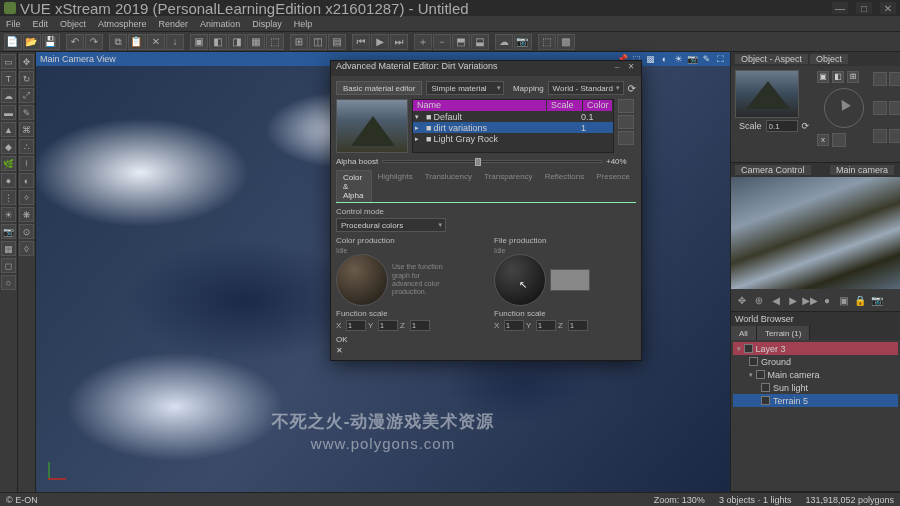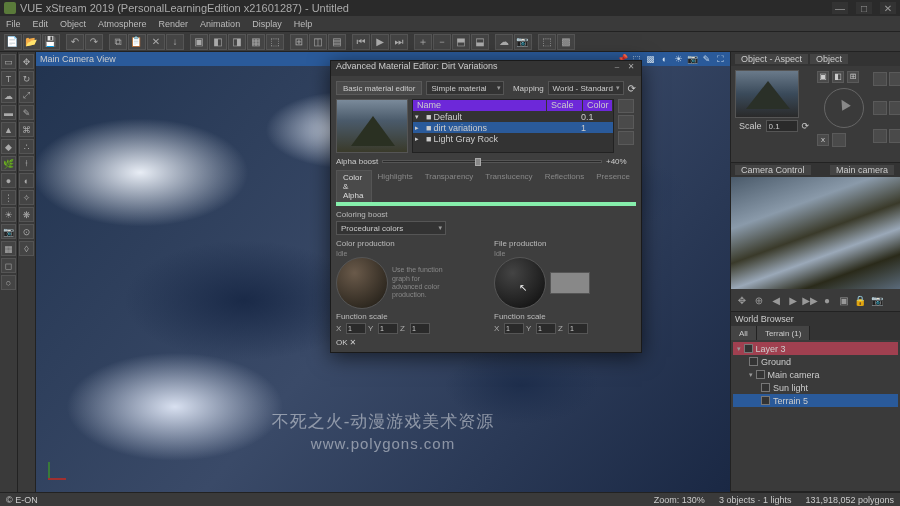--- a/index.html
+++ b/index.html
@@ -1,19 +1,19 @@
 <!DOCTYPE html>
 <html><head>
 <meta charset="utf-8">
 <style>
 *{box-sizing:border-box;margin:0;padding:0;font-family:Tahoma,Arial,sans-serif;font-size:9px;color:#ccc;user-select:none}
 body{background:#3a3a3a;width:900px;height:506px;overflow:hidden;position:relative}
 .titlebar{height:16px;background:#2a2a2a;display:flex;align-items:center;padding:0 4px}
 .titlebar .logo{width:12px;height:12px;background:#5a7a3a;border-radius:2px;margin-right:4px}
-.titlebar .title{flex:1;font-size:11px;color:#aaa}
+.titlebar .title{flex:1;font-size:15px;color:#aaa}
 .winbtns{display:flex;gap:8px}
 .winbtn{width:16px;height:12px;background:#333;display:flex;align-items:center;justify-content:center;font-size:10px;color:#999}
 .menubar{height:16px;background:#3a3a3a;display:flex;align-items:center;padding:0 6px;gap:12px;border-bottom:1px solid #222}
 .menubar span{font-size:9px;color:#bbb;cursor:pointer}
 .toolbar{height:20px;background:#3a3a3a;display:flex;align-items:center;padding:0 4px;gap:1px;border-bottom:1px solid #222}
 .tbtn{width:18px;height:16px;background:#444;border:1px solid #555;display:flex;align-items:center;justify-content:center;font-size:10px;color:#aaa}
 .tsep{width:4px}
 .main{display:flex;height:440px}
 .lefttools{width:18px;background:#3a3a3a;display:flex;flex-direction:column;gap:2px;padding:2px 1px;border-right:1px solid #222}
 .ltbtn{width:15px;height:15px;background:#444;border:1px solid #555;display:flex;align-items:center;justify-content:center;font-size:9px;color:#aaa}
@@ -28,21 +28,21 @@
  radial-gradient(ellipse 200px 100px at 30% 55%,#1a2a48 0%,transparent 60%),
  radial-gradient(ellipse 160px 80px at 60% 45%,#e2e8f4 0%,transparent 55%),
  radial-gradient(ellipse 180px 90px at 20% 80%,#d8e0f0 0%,transparent 60%),
  radial-gradient(ellipse 140px 70px at 70% 75%,#1e2e4c 0%,transparent 55%),
  radial-gradient(ellipse 120px 60px at 85% 30%,#2a3a58 0%,transparent 55%),
  linear-gradient(130deg,#223450,#3a4a68,#1a2844)}
 .axis{position:absolute;bottom:6px;left:6px;width:30px;height:30px}
 .axis .az{position:absolute;width:2px;height:18px;background:#3a7a3a;left:6px;bottom:6px}
 .axis .ax{position:absolute;width:18px;height:2px;background:#a03030;left:6px;bottom:6px}
 .watermark{position:absolute;bottom:40px;left:50%;transform:translateX(-50%);text-align:center;pointer-events:none}
-.watermark .l1{font-size:17px;color:rgba(255,255,255,0.45);font-weight:normal;letter-spacing:1px}
+.watermark .l1{font-size:17px;color:rgba(255,255,255,0.45);font-weight:bold;letter-spacing:1px}
 .watermark .l2{font-size:15px;color:rgba(255,255,255,0.45);letter-spacing:1px;margin-top:2px}
 .rightpanel{width:170px;background:#3a3a3a;border-left:1px solid #222;display:flex;flex-direction:column}
 .panel{border-bottom:1px solid #222}
 .panelhdr{height:14px;background:#333;display:flex;align-items:center;padding:0 4px;font-size:9px;color:#bbb}
 .panelhdr .tab{padding:0 6px;background:#444;margin-right:2px}
 .aspectbody{height:96px;padding:4px;display:flex;gap:4px}
 .preview{width:64px;height:48px;background:linear-gradient(180deg,#6a7a8a 0%,#3a4a5a 50%,#2a2a2a 100%);border:1px solid #555;position:relative}
 .preview .mtn{position:absolute;bottom:8px;left:10px;width:0;height:0;border-left:22px solid transparent;border-right:22px solid transparent;border-bottom:28px solid #2a3028}
 .aspectctrls{flex:1;display:flex;flex-direction:column;gap:2px}
 .aspectctrls .row{display:flex;align-items:center;gap:3px;height:13px}
@@ -73,47 +73,47 @@
 .dlgtitle .dx{margin-left:auto;display:flex;gap:4px}
 .dlgtitle .dx span{width:10px;height:10px;font-size:8px;display:flex;align-items:center;justify-content:center;color:#aaa}
 .dlgbody{padding:5px}
 .dlgrow{display:flex;align-items:center;gap:4px;margin-bottom:4px}
 .dlgbtn{height:14px;background:#4a4a4a;border:1px solid #5a5a5a;padding:0 6px;display:flex;align-items:center;font-size:8px;color:#ccc}
 .dlgsel{height:14px;background:#333;border:1px solid #555;padding:0 4px;display:flex;align-items:center;font-size:8px;color:#ccc;position:relative}
 .dlgsel::after{content:"▾";position:absolute;right:3px;font-size:7px;color:#999}
 .matprev{width:72px;height:54px;background:linear-gradient(180deg,#7a8a9a 0%,#4a5a6a 40%,#3a3a2a 100%);border:1px solid #555;position:relative}
 .matprev .mp{position:absolute;bottom:6px;left:14px;width:0;height:0;border-left:22px solid transparent;border-right:22px solid transparent;border-bottom:30px solid #2a3022}
 .layerlist{flex:1;background:#333;border:1px solid #222;height:54px}
-.layerhdr{height:11px;background:#6d28d9;display:flex;font-size:8px;color:#bbb}
+.layerhdr{height:11px;background:#a21caf;display:flex;font-size:8px;color:#bbb}
 .layerhdr span{padding:0 4px;border-right:1px solid #333}
 .lh-name{flex:1}
 .lh-scale{width:36px}
 .lh-color{width:30px}
 .layerrow{height:11px;display:flex;align-items:center;font-size:8px;padding-left:2px;gap:2px}
 .layerrow.sel{background:#2a5a9a;color:#fff}
 .layerrow .eye{width:9px;font-size:7px}
 .layerbtns{width:18px;display:flex;flex-direction:column;gap:2px}
 .layerbtns .lb{width:16px;height:14px;background:#4a4a4a;border:1px solid #5a5a5a}
 .slider{flex:1;height:3px;background:#2a2a2a;border:1px solid #555;position:relative}
 .slider .thumb{position:absolute;top:-3px;width:6px;height:8px;background:#888;border:1px solid #aaa}
-.tabs{display:flex;border-bottom:4px solid #86efac;margin:4px 0}
+.tabs{display:flex;border-bottom:1px solid #86efac;margin:4px 0}
 .tabs .tb{padding:2px 6px;font-size:8px;color:#888}
 .tabs .tb.act{background:#4a4a4a;color:#ddd;border:1px solid #555;border-bottom:none}
 .sectlbl{font-size:8px;color:#bbb;margin-bottom:2px}
 .prodrow{display:flex;gap:16px}
 .prod{flex:1}
 .sphere{width:52px;height:52px;border-radius:50%;background:radial-gradient(circle at 35% 30%,#6a5a4a,#3a3228 60%,#1a1812);border:1px solid #555;position:relative}
 .sphere.alpha{background:radial-gradient(circle at 35% 30%,#444,#222 60%,#0a0a0a)}
 .sphere .cur{position:absolute;top:24px;left:24px;font-size:10px;color:#fff}
 .fnhint{font-size:7px;color:#888;line-height:1.2;width:56px}
 .swatch{width:40px;height:22px;background:#888;border:1px solid #555}
 .xyz{display:flex;gap:2px;align-items:center;margin-top:2px}
 .xyz .xl{font-size:8px;color:#aaa;width:8px}
 .xyz input{width:20px;height:11px;background:#2a2a2a;border:1px solid #555;font-size:7px;color:#ccc;padding:0 1px}
-.okx{display:flex;flex-direction:row;gap:2px;margin-top:4px}
+.okx{display:flex;flex-direction:column;gap:2px;margin-top:4px}
 .okx span{font-size:8px;color:#ccc;cursor:pointer}
 .colswatch{width:14px;height:10px;background:#666;border:1px solid #888}
 </style>
 </head>
 <body>
 
 <div class="titlebar">
   <div class="logo"></div>
   <div class="title">VUE xStream 2019 (PersonalLearningEdition x21601287) - Untitled</div>
   <div class="winbtns">
@@ -391,28 +391,28 @@
     <div class="dlgrow">
       <span style="font-size:8px">Alpha boost</span>
       <div class="slider">
           <div class="thumb" style="left:42%"></div>
         </div>
       <span style="font-size:8px;width:30px">+40%</span>
     </div>
     <div class="tabs">
       <div class="tb act">Color &amp; Alpha</div>
       <div class="tb">Highlights</div>
+      <div class="tb">Translucency</div>
       <div class="tb">Transparency</div>
-      <div class="tb">Translucency</div>
       <div class="tb">Reflections</div>
       <div class="tb">Presence</div>
     </div>
     <div class="dlgrow">
       <div style="flex:1">
-        <div class="sectlbl">Coloring boost</div>
+        <div class="sectlbl">Control mode</div>
         <div class="dlgsel" style="width:110px">Procedural colors</div>
       </div>
     </div>
     <div class="prodrow">
       <div class="prod">
         <div class="sectlbl">Color production</div>
         <div style="font-size:7px;color:#888">Idle</div>
         <div style="display:flex;gap:4px;align-items:center">
           <div class="sphere"></div>
           <div class="fnhint">Use the function graph for advanced color production.</div>

